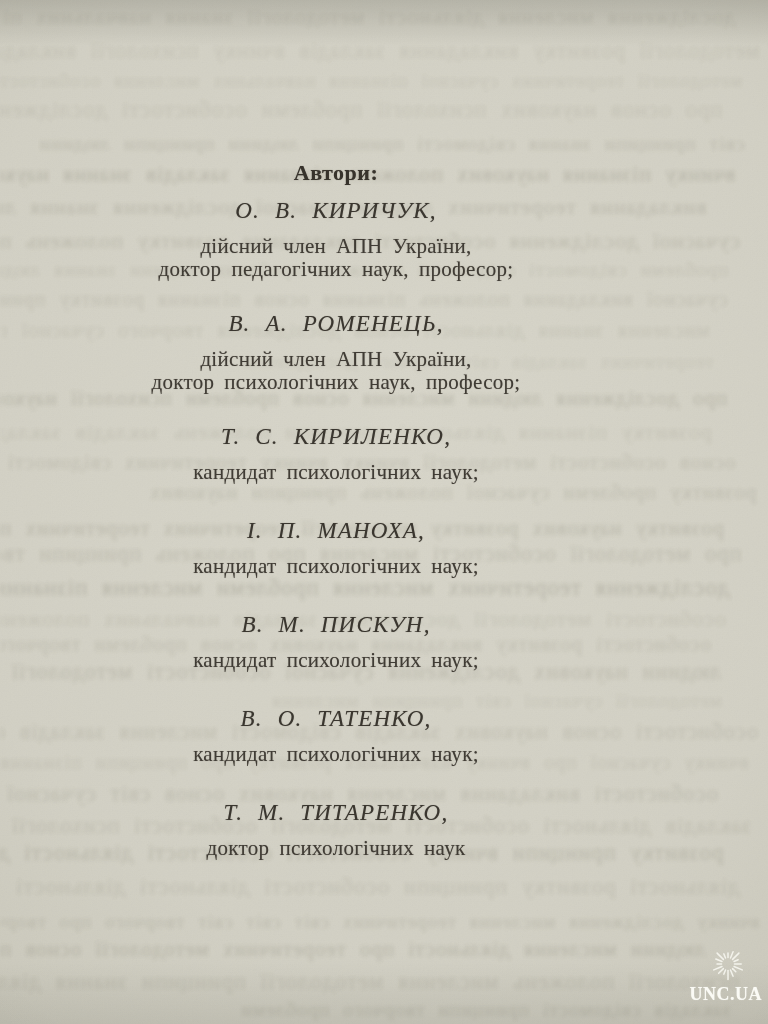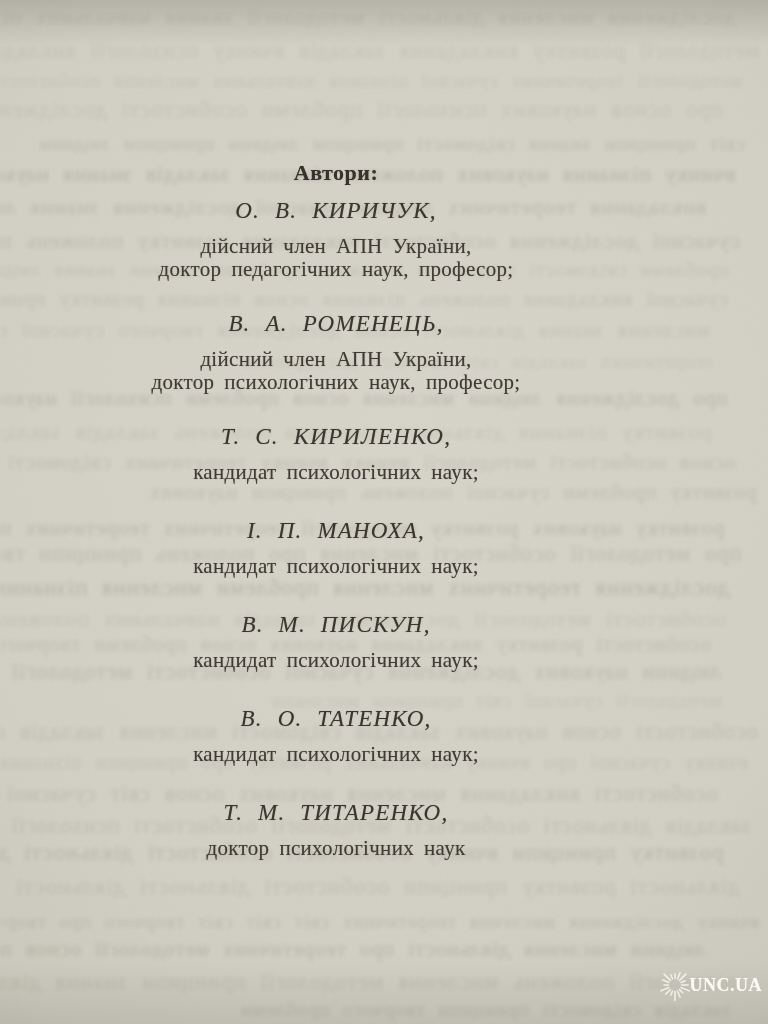--- a/index.html
+++ b/index.html
@@ -87,20 +87,21 @@
     color: #403c35;
     text-shadow: 0 0 1px rgba(64,60,53,0.4);
   }
   
   .watermark {
     position: absolute;
     right: 6px; bottom: 19px;
     display: flex;
     align-items: center;
     pointer-events: none;
+    flex-direction: column;
   }
   .sunburst { width: 40px; height: 40px; margin-right: -5px; opacity: 0.9; }
   .wm-text {
     font-family: "Liberation Serif", serif;
     font-weight: bold;
     font-size: 18px;
     letter-spacing: 0.5px;
     color: rgba(252,252,246,0.93);
     text-shadow: 0 0 1px rgba(255,255,250,0.6);
   }

